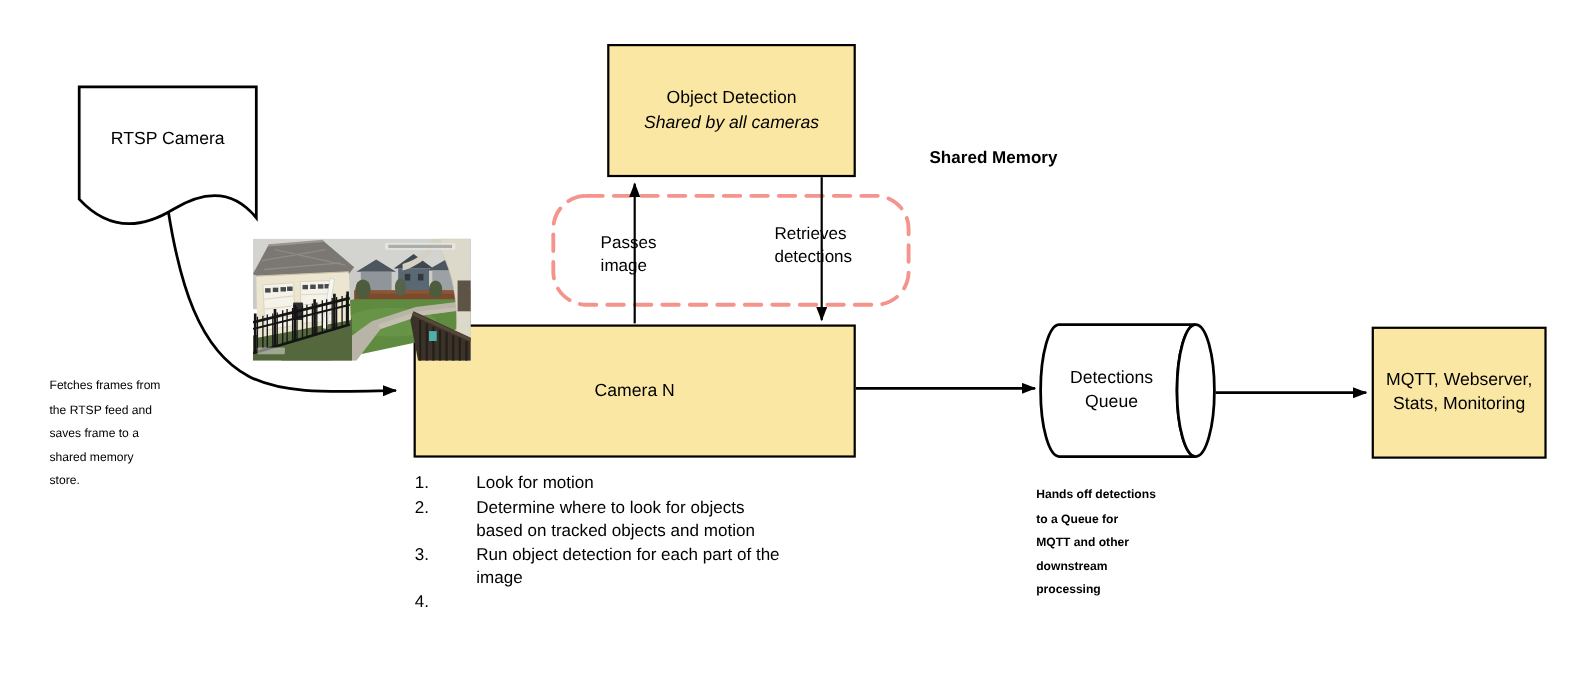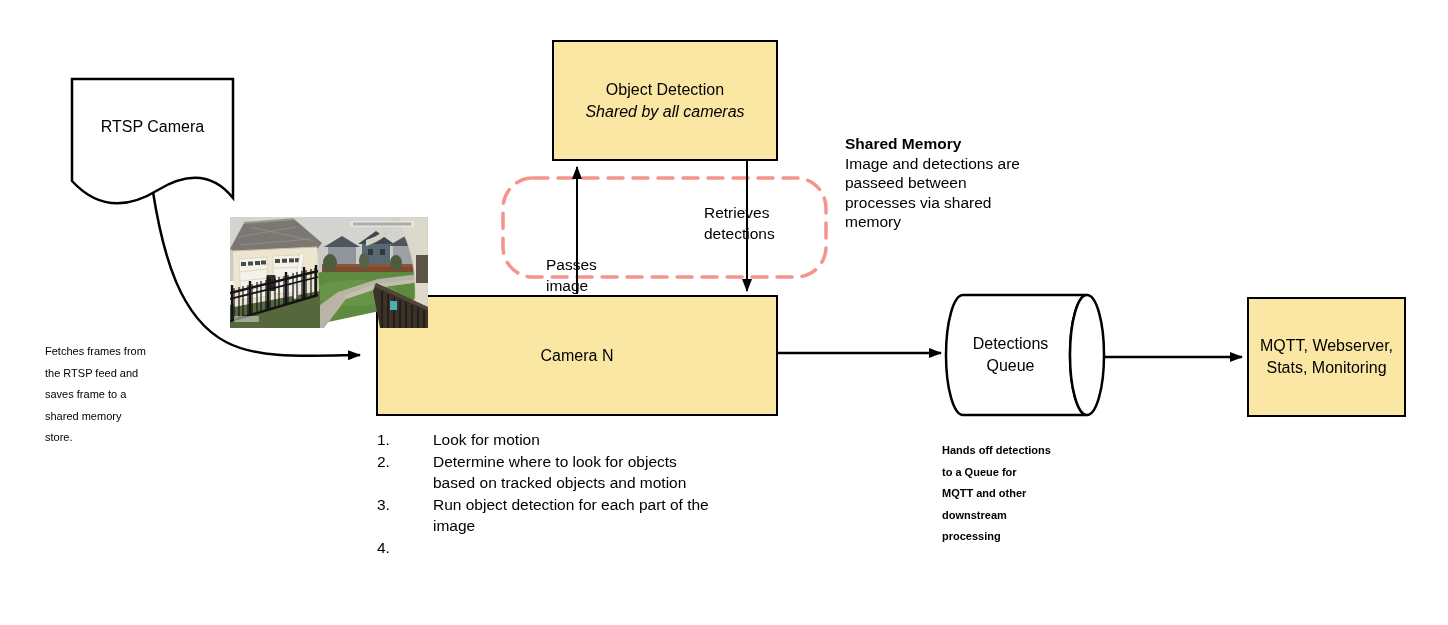--- a/index.html
+++ b/index.html
@@ -68,27 +68,23 @@
 
   <div class="ybox" style="left:1247px;top:297px;width:159px;height:120px;">
     <div class="boxlabel pre">MQTT, Webserver,
 Stats, Monitoring</div>
   </div>
 
   <div class="abs centerlabel" style="left:72px;top:112px;width:161px;height:30px;z-index:6;font-size:16px;">RTSP Camera</div>
 
   <div class="abs note-sm" style="left:845px;top:134px;width:215px;">
     <div class="bold">Shared Memory</div>
-    <div class="pre">Image and detections are
-passeed between
-processes via shared
-memory</div>
-  </div>
-
-  <div class="abs arrowlabel pre" style="left:546px;top:210px;margin-top:44px;">Passes
+  </div>
+
+  <div class="abs arrowlabel pre" style="left:546px;top:210px;">Passes
 image</div>
 
   <div class="abs arrowlabel pre" style="left:704px;top:202px;">Retrieves
 detections</div>
 
   <div class="abs note pre" style="left:45px;top:341px;width:190px;">Fetches frames from
 the RTSP feed and
 saves frame to a
 shared memory
 store.</div>

